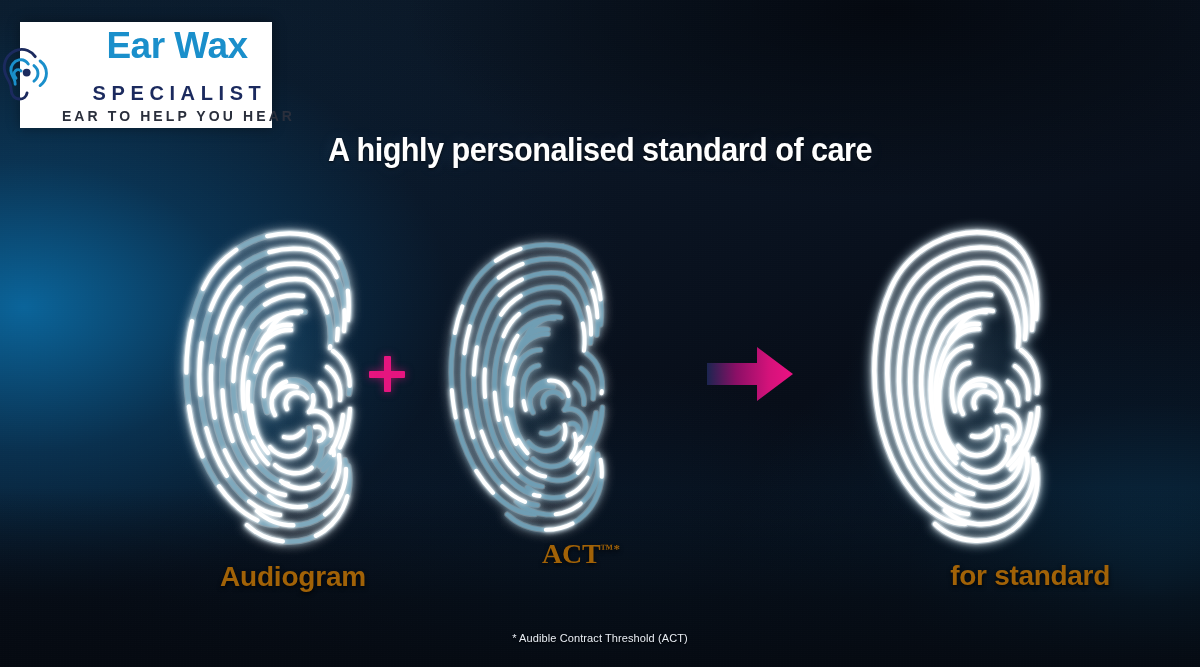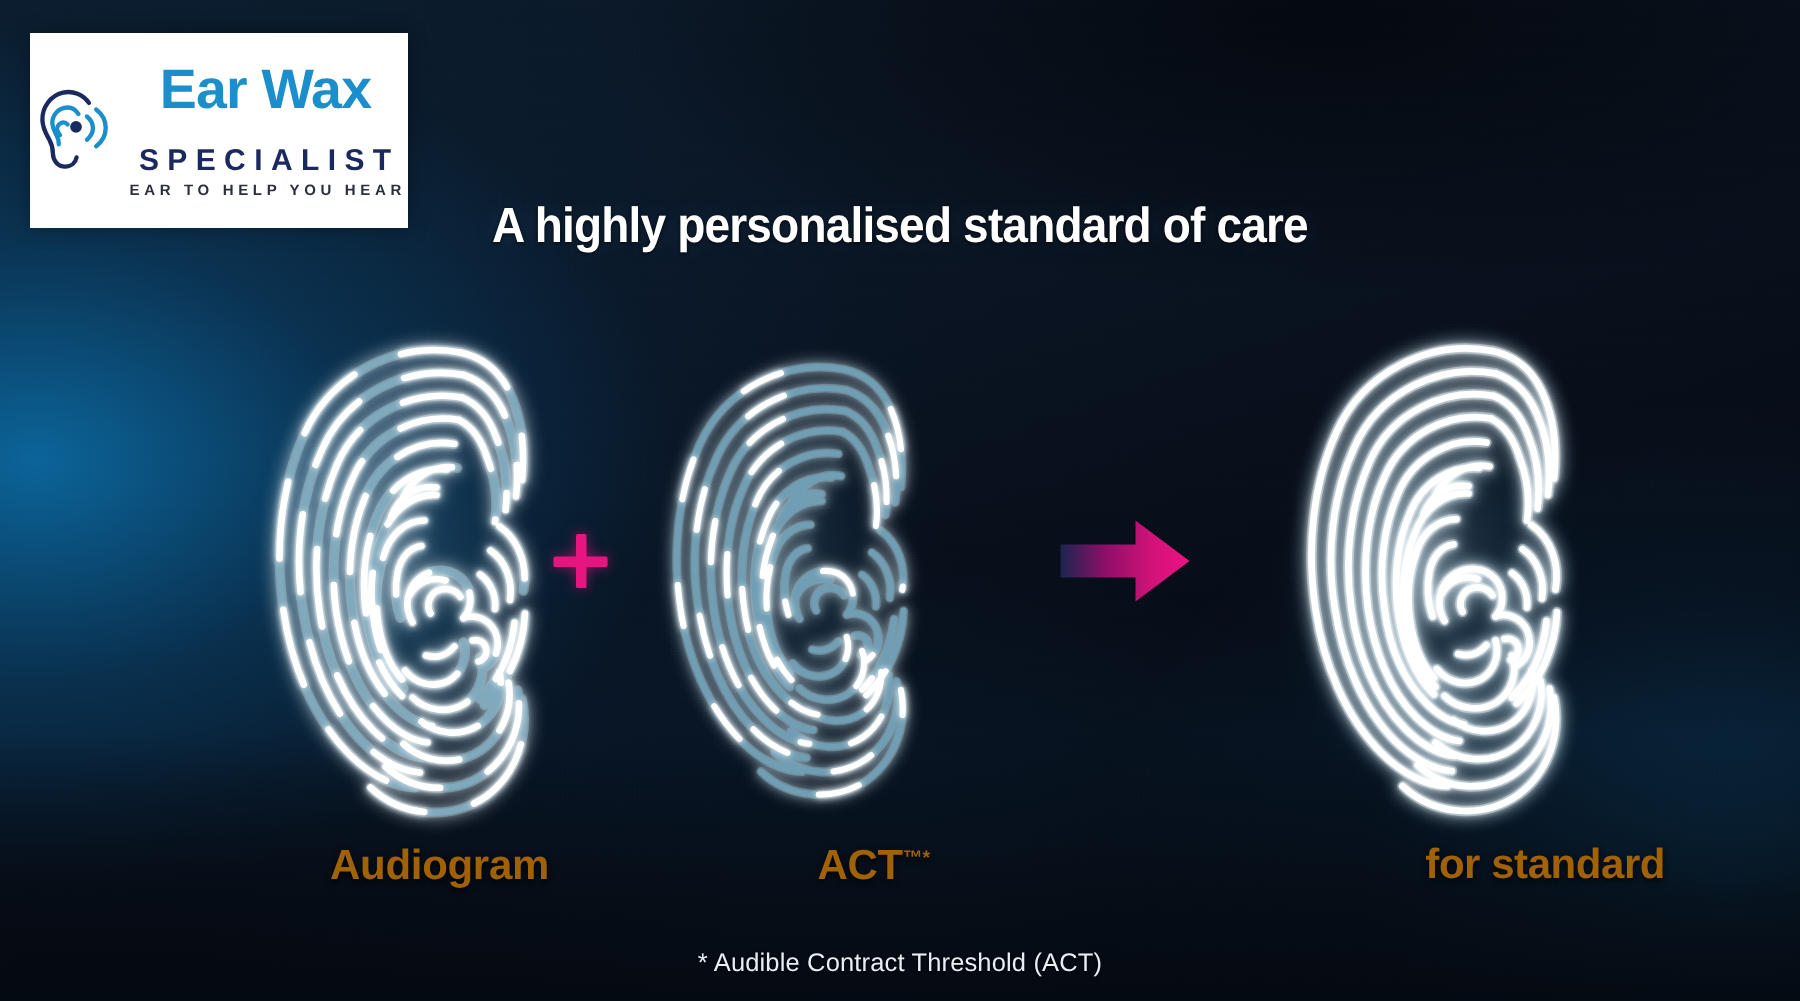--- a/index.html
+++ b/index.html
@@ -31,37 +31,37 @@
     background:linear-gradient(to bottom, rgba(5,9,16,0) 0%, rgba(5,9,16,0.72) 62%, rgba(5,9,16,0.94) 100%);
   }
   .bg-noise{
     position:absolute;inset:0;opacity:.16;
     background-image:repeating-linear-gradient(0deg, rgba(255,255,255,.035) 0 1px, rgba(0,0,0,0) 1px 2px),
                      repeating-linear-gradient(90deg, rgba(255,255,255,.025) 0 1px, rgba(0,0,0,0) 1px 3px);
   }
 
   
   .logo-box{
-    position:absolute;left:20px;top:22px;width:252px;height:130px;
+    position:absolute;left:20px;top:22px;width:252px;height:106px;
     background:#ffffff;display:flex;align-items:center;justify-content:center;
     box-shadow:0 0 12px rgba(0,0,0,.35);
   }
   .logo-inner{display:flex;align-items:center;gap:6px;padding:0 8px;}
   .logo-mark{width:56px;height:62px;flex:0 0 auto;}
   .logo-words{display:flex;flex-direction:column;align-items:center;line-height:1;}
   .logo-l1{
     font-weight:700;font-size:37px;letter-spacing:-0.5px;
     color:#1a8fcb;white-space:nowrap;
   }
   .logo-l2{
     font-weight:700;font-size:20px;letter-spacing:5.6px;
     color:#1b2a5e;white-space:nowrap;margin-top:19px;padding-left:5px;
   }
   .logo-l3{
-    font-weight:700;font-size:10px;letter-spacing:3.1px;
+    font-weight:700;font-size:14px;letter-spacing:3.1px;
     color:#2a2f3c;white-space:nowrap;margin-top:6px;padding-left:3px;
   }
 
   
   .headline{
     position:absolute;left:0;right:0;top:131px;text-align:center;
     font-weight:700;font-size:33px;letter-spacing:-0.6px;
     color:#ffffff;
     transform:scaleX(.93);
     text-shadow:0 1px 3px rgba(0,0,0,.75), 0 0 16px rgba(150,200,255,.12);
@@ -86,28 +86,28 @@
   .plus::after{left:14.5px;top:0;width:7px;height:36px;}
 
   .arrow{position:absolute;left:705px;top:344px;width:90px;height:60px;}
 
   
   .cap{
     position:absolute;text-align:right;color:#a16207;font-weight:700;
     text-shadow:0 2px 4px rgba(0,0,0,.8);
   }
   .cap-audiogram{left:160px;top:561px;width:206px;font-size:28px;letter-spacing:-0.2px;}
-  .cap-act{left:424px;top:561px;width:196px;font-size:28px;letter-spacing:-0.2px;}
+  .cap-act{left:424px;top:538px;width:196px;font-size:28px;letter-spacing:-0.2px;font-family:Liberation Serif, serif;}
   .cap-act sup{font-size:13px;vertical-align:super;letter-spacing:0;}
   .cap-outcome{
     left:790px;top:560px;width:320px;font-size:28px;line-height:1.17;letter-spacing:-0.3px;
   }
   .footnote{
     position:absolute;left:0;right:0;top:632px;text-align:center;
-    color:#e9eef5;font-size:17px;font-weight:400;letter-spacing:.1px;
+    color:#e9eef5;font-size:11px;font-weight:400;letter-spacing:.1px;
     text-shadow:0 1px 2px rgba(0,0,0,.8);
   }
 </style>
 </head>
 <body>
 
 <div class="slide">
 
   <div class="bg-base"></div>
   <div class="bg-top-dark"></div>

